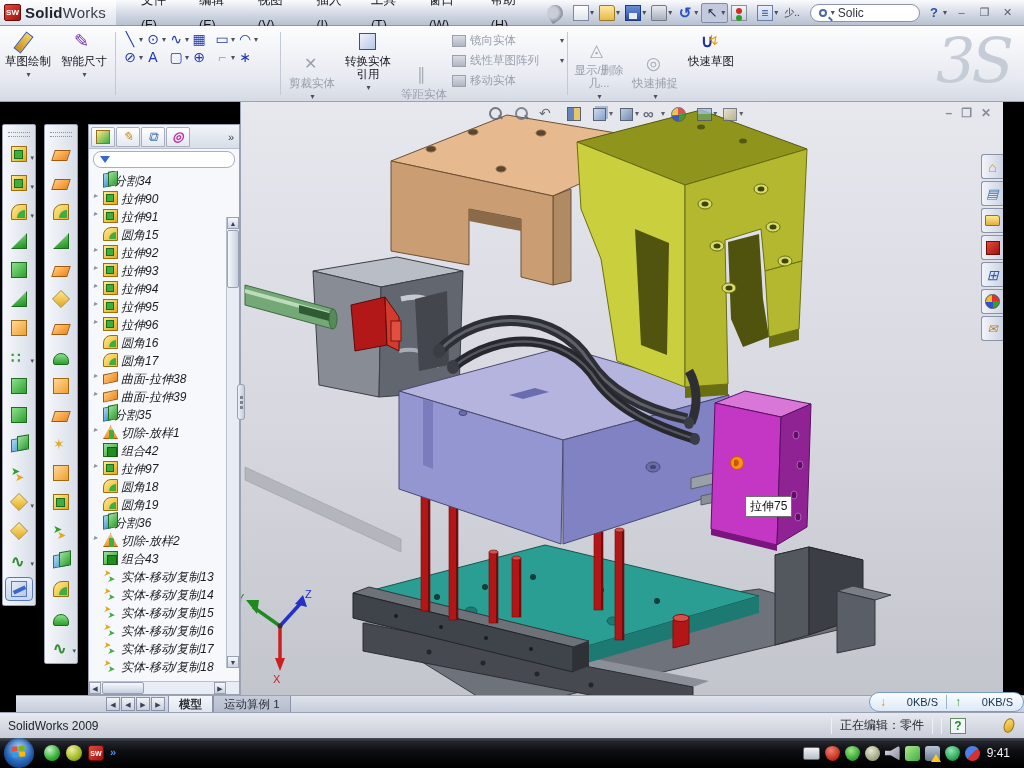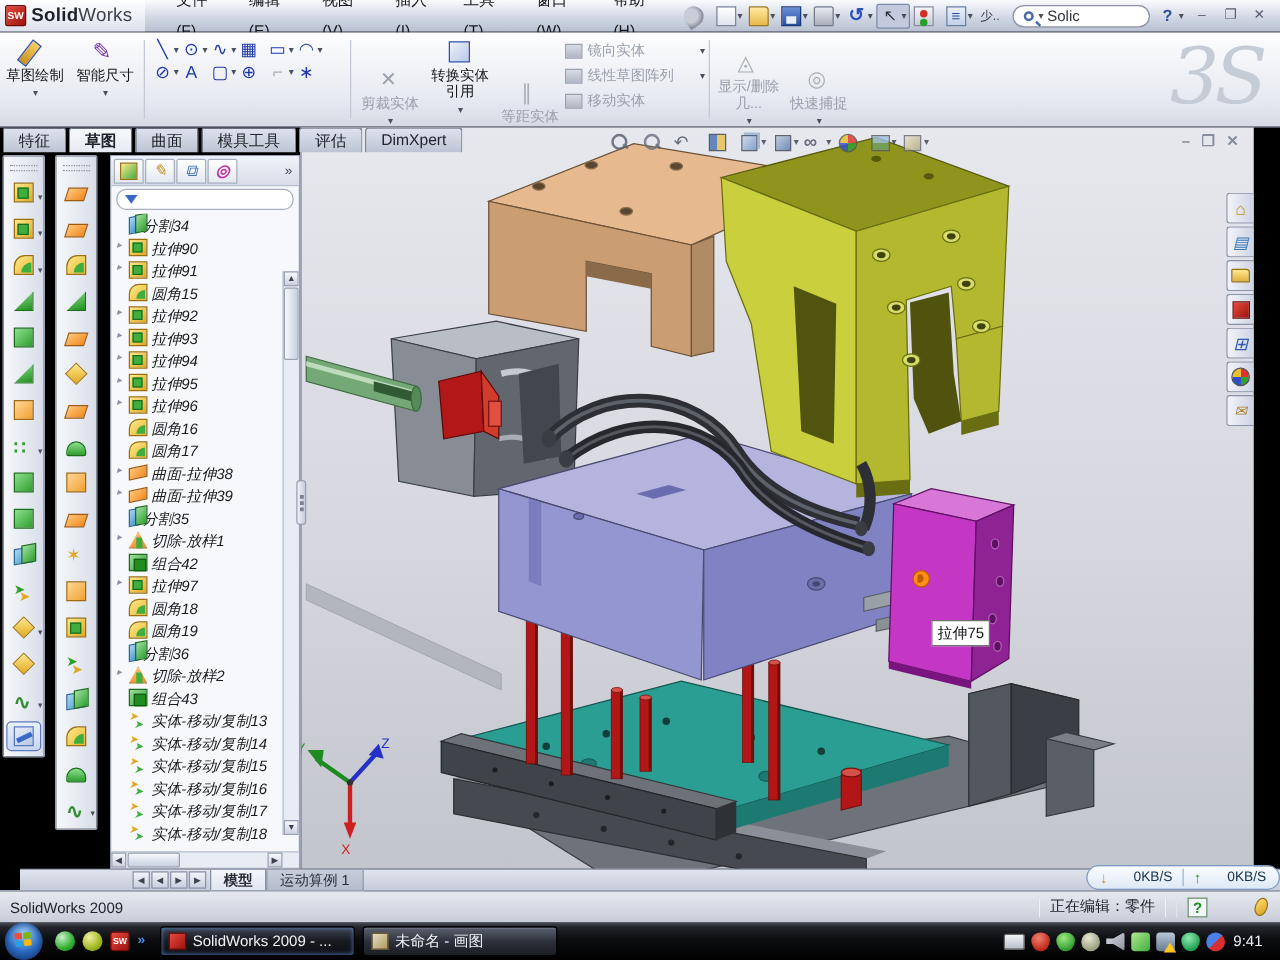--- a/index.html
+++ b/index.html
@@ -485,35 +485,30 @@
         <div class="bigbtn dis">
           <span class="bicon bi-relations"></span>
           <span class="blabel">显示/删除几...</span>
           <span class="caret">▾</span>
         </div>
         <div class="bigbtn dis">
           <span class="bicon bi-snaps"></span>
           <span class="blabel">快速捕捉</span>
           <span class="caret">▾</span>
         </div>
+        <div class="bigbtn ">
+          <span class="bicon bi-rapid"></span>
+          <span class="blabel">快速草图</span>
+        </div>
       </div>
     <div class="rib-watermark">3S</div>
   </div>
 
   <div class="main">
 
-    <div class="tabstrip">
-
-    <span class="rtab off">特征</span>
-        <span class="rtab active">草图</span>
-        <span class="rtab off">曲面</span>
-        <span class="rtab off">模具工具</span>
-        <span class="rtab off">评估</span>
-        <span class="rtab off">DimXpert</span>
-      </div>
 
     <div class="lt" id="ltcol1">
 
         <span class="lti">
           <span class="gsh g-cy"></span>
           <span class="caret">▾</span>
         </span>
 
         <span class="lti">
           <span class="gsh g-cy"></span>
@@ -1216,32 +1211,20 @@
           <i></i>
           <i></i>
         </div>
     </div>
     <div class="quicklaunch">
       <span class="ql ql-msg"></span>
       <span class="ql ql-sec"></span>
       <span class="ql ql-sw">SW</span>
       <span class="ql-ovf">»</span>
     </div>
-    <div class="tasks">
-
-        <span class="taskbtn active">
-          <span class="ticn sw"></span>
-          <span class="tlbl">SolidWorks 2009 - ...</span>
-        </span>
-
-        <span class="taskbtn off">
-          <span class="ticn paint"></span>
-          <span class="tlbl">未命名 - 画图</span>
-        </span>
-      </div>
     <div class="tray">
       <span class="kbd"></span>
       <span class="trayicon t-shield-red"></span>
       <span class="trayicon t-shield-green"></span>
       <span class="trayicon t-badge"></span>
       <span class="trayicon t-speaker"></span>
       <span class="trayicon t-green"></span>
       <span class="trayicon t-net"></span>
       <span class="trayicon t-shield-plus"></span>
       <span class="trayicon t-duo"></span>

